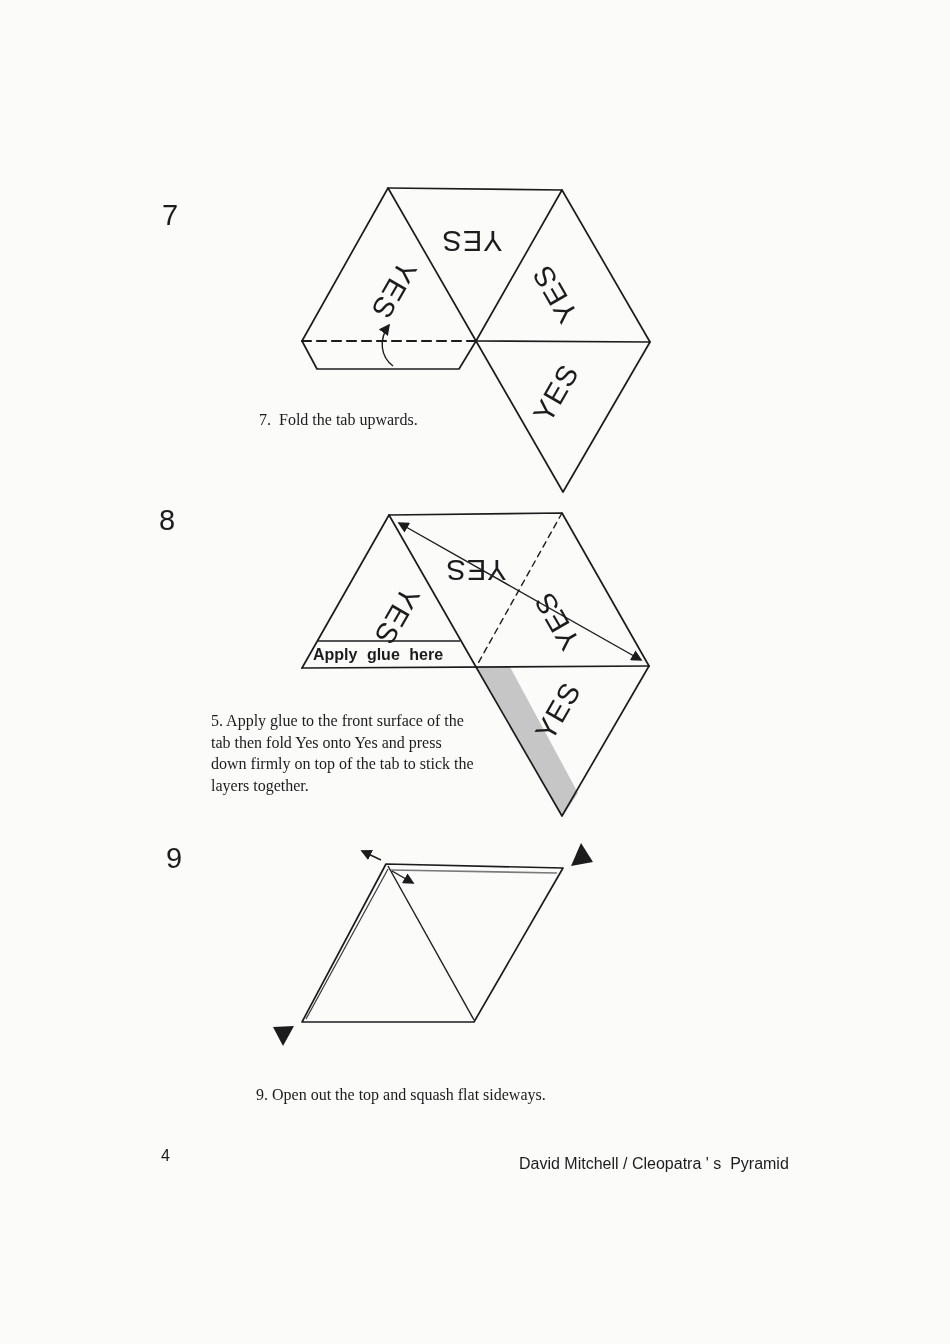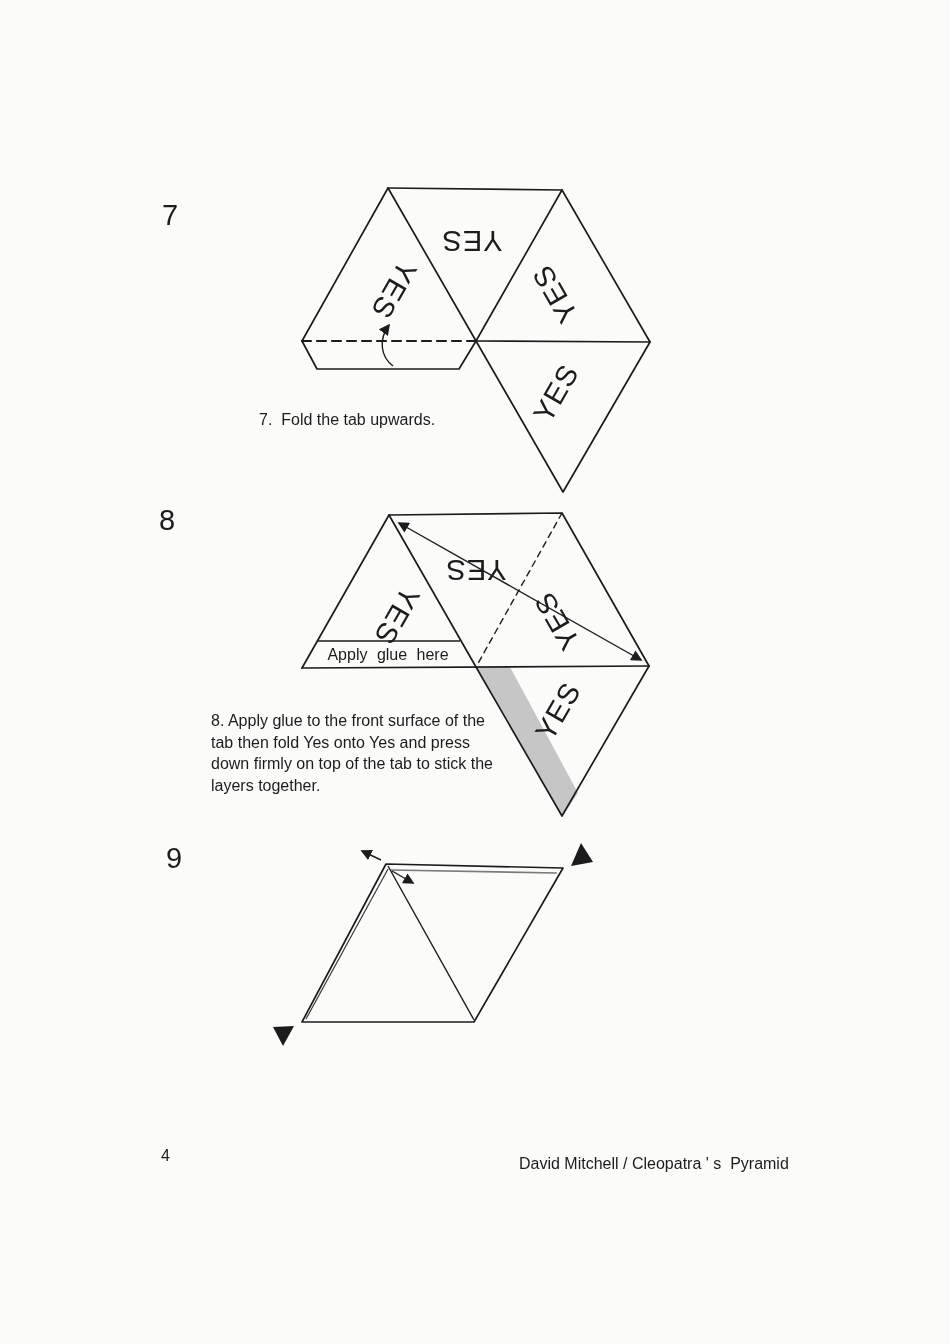--- a/index.html
+++ b/index.html
@@ -38,28 +38,29 @@
     line-height:34px;text-align:center;
     font-size:29px;letter-spacing:1px;
     color:var(--ink);
     transform-origin:50% 50%;
   }
   .cap{
     position:absolute;
     font-size:16px;line-height:21.5px;
     color:var(--ink);
     white-space:pre-wrap;
+    font-family:Liberation Serif, serif;
   }
   .gluelabel{
     position:absolute;
     left:313px;top:645px;width:150px;
-    text-align:center;
     font-size:16px;line-height:20px;
     word-spacing:5px;
     color:var(--ink);
+    font-weight:bold;
   }
   .footer-pg{position:absolute;left:161px;top:1147px;font-size:16px;color:var(--ink);}
   .footer-credit{position:absolute;left:519px;top:1147px;font-size:16px;color:var(--ink);white-space:pre;margin-top:8px;}
 </style>
 </head>
 <body>
 
 <div class="page">
 
   <svg class="art" viewBox="0 0 950 1344">
@@ -112,21 +113,22 @@
   <div class="yes" style="left:506px;top:376px;transform:rotate(300deg)">YES</div>
 
   <div class="yes" style="left:426px;top:553px;transform:rotate(180deg)">YES</div>
   <div class="yes" style="left:347px;top:599px;transform:rotate(120deg)">YES</div>
   <div class="yes" style="left:507px;top:604px;transform:rotate(240deg)">YES</div>
   <div class="yes" style="left:508px;top:694px;transform:rotate(300deg)">YES</div>
 
   <div class="gluelabel">Apply glue here</div>
 
   <div class="cap" style="left:259px;top:409px">7.  Fold the tab upwards.</div>
-  <div class="cap" style="left:211px;top:710px;width:300px">8. Apply glue to the front surface of the
+  <div class="cap" style="left:211px;top:710px;width:300px">5. Apply glue to the front surface of the
 tab then fold Yes onto Yes and press
 down firmly on top of the tab to stick the
 layers together.</div>
+  <div class="cap" style="left:256px;top:1084px">9. Open out the top and squash flat sideways.</div>
 
   <div class="footer-pg">4</div>
   <div class="footer-credit">David Mitchell / Cleopatra ' s  Pyramid</div>
 
 </div>
 
 </body></html>

